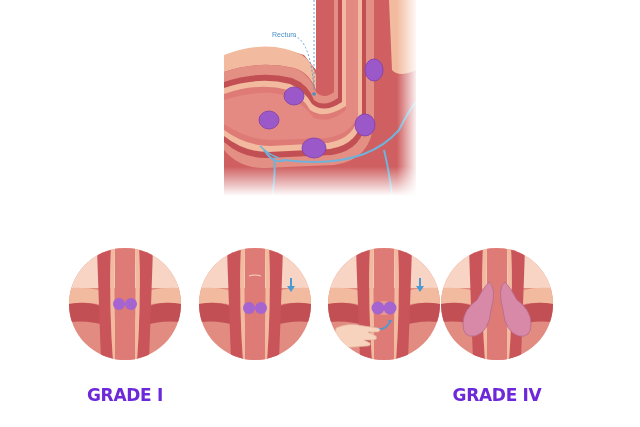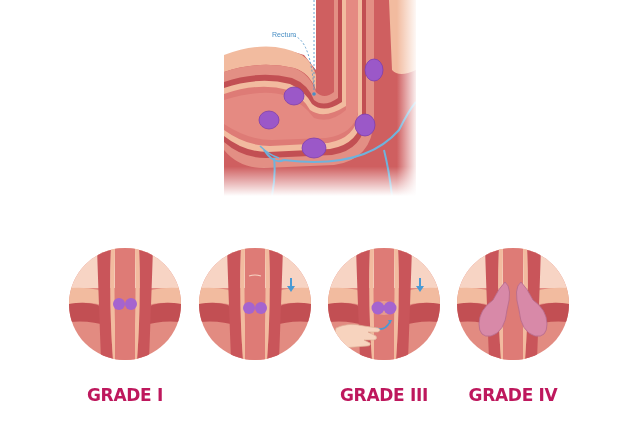--- a/index.html
+++ b/index.html
@@ -13,21 +13,21 @@
   .top-panel svg { display: block; }
   .rectum-label {
     position: absolute; left: 48px; top: 31px; font-size: 7px; color: #4a8fc4;
     font-family: "Liberation Sans", sans-serif;
   }
   .grade-item { position: absolute; top: 248px; width: 112px; }
   .grade-circle { width: 112px; height: 112px; border-radius: 50%; overflow: hidden; }
   .grade-circle svg { display: block; }
   .grade-label {
     position: absolute; top: 137px; left: -30px; width: 172px; text-align: center;
-    font-size: 17px; font-weight: bold; color: #be185d; letter-spacing: -0.3px;
+    font-size: 17px; font-weight: bold; color: #6d28d9; letter-spacing: -0.3px;
     font-family: "DejaVu Sans", sans-serif;
   }
 </style>
 </head>
 <body>
 
 <div class="top-panel">
   <svg width="192" height="196" viewBox="0 0 192 196">
     <defs>
       <linearGradient id="fadeBottom" x1="0" y1="0" x2="0" y2="1">
@@ -145,24 +145,23 @@
       <path d="M60,72 L64,72 L62,76 Z" fill="#4a9ad4"></path>
       <g>
         <line x1="92" y1="30" x2="92" y2="40" stroke="#4a9ad4" stroke-width="2"></line>
         <path d="M88,38 L92,44 L96,38 Z" fill="#4a9ad4"></path>
       </g>
       <g>
         <path d="M8,80 Q20,74 36,78 L50,80 Q54,82 50,84 L40,84 L48,88 Q50,91 46,92 L36,92 L42,95 Q43,98 39,98 L14,100 Q4,98 6,88 Z" fill="#f7d3be" stroke="#e0b29a" stroke-width="0.7"></path>
       </g>
     </svg>
   </div>
-  <div class="grade-label">GRADE III</div>
 </div>
 
-<div class="grade-item" style="left:457px;">
+<div class="grade-item" style="left:441px;">
   <div class="grade-circle">
     <svg width="112" height="112" viewBox="0 0 112 112">
       <rect width="112" height="112" fill="#e28b81"></rect>
       <rect x="0" y="0" width="112" height="40" fill="#f7d4c4"></rect>
       <path d="M0,40 Q30,38 40,48 L40,60 Q25,52 0,56 Z" fill="#f2bb9f"></path>
       <path d="M112,40 Q82,38 72,48 L72,60 Q87,52 112,56 Z" fill="#f2bb9f"></path>
       <path d="M0,56 Q25,52 38,62 L38,78 Q22,72 0,74 Z" fill="#c24f53"></path>
       <path d="M112,56 Q87,52 74,62 L74,78 Q90,72 112,74 Z" fill="#c24f53"></path>
       <path d="M28,0 L42,0 Q40,60 44,112 L32,112 Q30,60 28,0 Z" fill="#c9555a"></path>
       <path d="M70,0 L84,0 Q82,60 80,112 L68,112 Q72,60 70,0 Z" fill="#c9555a"></path>

